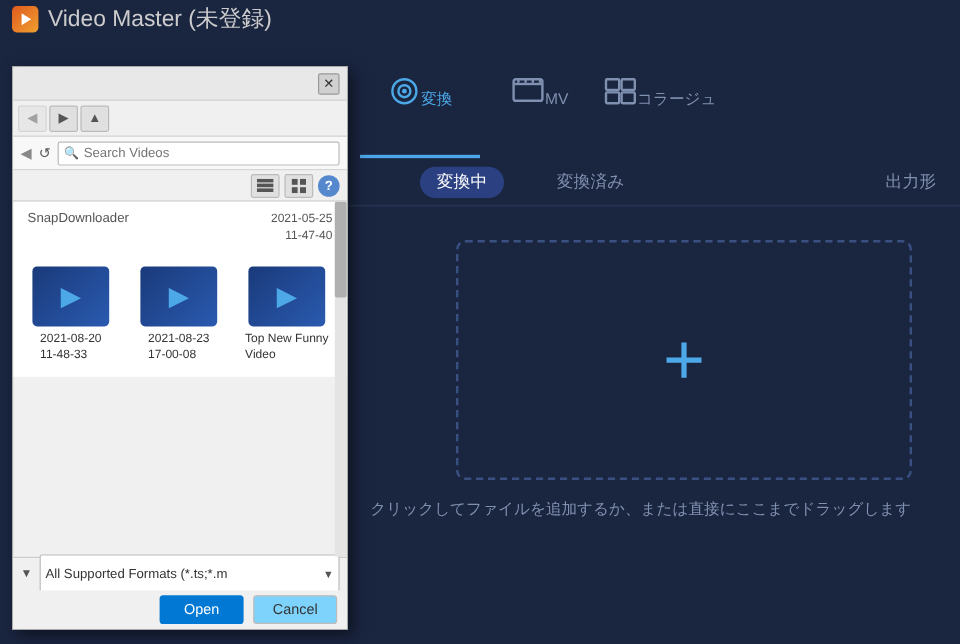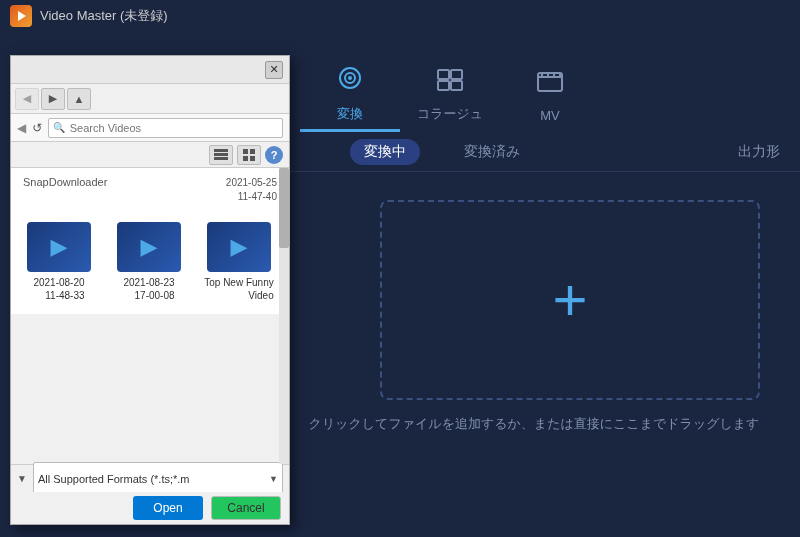--- a/index.html
+++ b/index.html
@@ -37,42 +37,42 @@
       height: 22px;
       background: linear-gradient(135deg, #e05a1e, #f0a030);
       border-radius: 4px;
       margin-right: 8px;
       display: flex;
       align-items: center;
       justify-content: center;
     }
     .title-bar-text {
       color: #ccc;
-      font-size: 13px;
+      font-size: 19px;
     }
 
     
     .app-nav {
       position: absolute;
       top: 32px;
       left: 280px;
       right: 0;
       height: 100px;
       background: #1a2540;
       display: flex;
       align-items: flex-end;
       justify-content: flex-start;
       padding-left: 20px;
       gap: 0;
     }
     .nav-tab {
       display: flex;
-      flex-direction: column;
-      align-items: center;
-      justify-content: flex-end;
+      flex-direction: row;
+      align-items: center;
+      justify-content: center;
       width: 100px;
       height: 90px;
       color: #8090b0;
       cursor: pointer;
       padding-bottom: 6px;
       border-bottom: 3px solid transparent;
       transition: all 0.2s;
     }
     .nav-tab.active {
       color: #4da8e8;
@@ -329,21 +329,21 @@
       position: relative;
       margin-bottom: 4px;
     }
     .file-thumb-icon {
       font-size: 22px;
       color: #4da8e8;
     }
     .file-name {
       font-size: 10px;
       color: #333;
-      text-align: right;
+      text-align: left;
       line-height: 1.3;
       word-break: break-all;
     }
 
     
     .dialog-format-bar {
       height: 28px;
       background: #f0f0f0;
       border-top: 1px solid #ccc;
       display: flex;
@@ -389,21 +389,21 @@
       border-radius: 3px;
       font-size: 12px;
       cursor: pointer;
       display: flex;
       align-items: center;
       justify-content: center;
     }
     .btn-cancel {
       min-width: 70px;
       height: 24px;
-      background: #22c55e;
+      background: #7dd3fc;
       color: #333;
       border: 1px solid #bbb;
       border-radius: 3px;
       font-size: 12px;
       cursor: pointer;
       display: flex;
       align-items: center;
       justify-content: center;
     }
 
@@ -449,45 +449,45 @@
 <div class="app-nav">
   <div class="nav-tab active">
     <div class="tab-icon">
       <svg width="28" height="28" viewBox="0 0 28 28" fill="none">
         <circle cx="14" cy="14" r="10" stroke="#4da8e8" stroke-width="2" fill="none"></circle>
         <circle cx="14" cy="14" r="5" stroke="#4da8e8" stroke-width="2" fill="none"></circle>
         <circle cx="14" cy="14" r="2" fill="#4da8e8"></circle>
       </svg>
     </div>
     <span class="tab-label">変換</span>
-  </div>
-  <div class="nav-tab">
-    <div class="tab-icon">
-      <svg width="28" height="24" viewBox="0 0 28 24" fill="none">
-        <rect x="2" y="2" width="11" height="9" rx="1" stroke="#8090b0" stroke-width="2" fill="none"></rect>
-        <rect x="15" y="2" width="11" height="9" rx="1" stroke="#8090b0" stroke-width="2" fill="none"></rect>
-        <rect x="2" y="13" width="11" height="9" rx="1" stroke="#8090b0" stroke-width="2" fill="none"></rect>
-        <rect x="15" y="13" width="11" height="9" rx="1" stroke="#8090b0" stroke-width="2" fill="none"></rect>
-      </svg>
-    </div>
-    <span class="tab-label">コラージュ</span>
   </div>
   <div class="nav-tab">
     <div class="tab-icon">
       <svg width="28" height="24" viewBox="0 0 28 24" fill="none">
         <rect x="2" y="2" width="24" height="18" rx="2" stroke="#8090b0" stroke-width="2" fill="none"></rect>
         <rect x="2" y="5" width="24" height="2" fill="#8090b0"></rect>
         <rect x="5" y="2" width="2" height="3" fill="#8090b0"></rect>
         <rect x="11" y="2" width="2" height="3" fill="#8090b0"></rect>
         <rect x="17" y="2" width="2" height="3" fill="#8090b0"></rect>
         <rect x="23" y="2" width="2" height="3" fill="#8090b0"></rect>
       </svg>
     </div>
     <span class="tab-label">MV</span>
   </div>
+  <div class="nav-tab">
+    <div class="tab-icon">
+      <svg width="28" height="24" viewBox="0 0 28 24" fill="none">
+        <rect x="2" y="2" width="11" height="9" rx="1" stroke="#8090b0" stroke-width="2" fill="none"></rect>
+        <rect x="15" y="2" width="11" height="9" rx="1" stroke="#8090b0" stroke-width="2" fill="none"></rect>
+        <rect x="2" y="13" width="11" height="9" rx="1" stroke="#8090b0" stroke-width="2" fill="none"></rect>
+        <rect x="15" y="13" width="11" height="9" rx="1" stroke="#8090b0" stroke-width="2" fill="none"></rect>
+      </svg>
+    </div>
+    <span class="tab-label">コラージュ</span>
+  </div>
 </div>
 
 <div class="sub-tabs">
   <div class="sub-tab active">
     <span>変換中</span>
   </div>
   <div class="sub-tab">
     <span>変換済み</span>
   </div>
   <span class="sub-tab-output">出力形</span>

